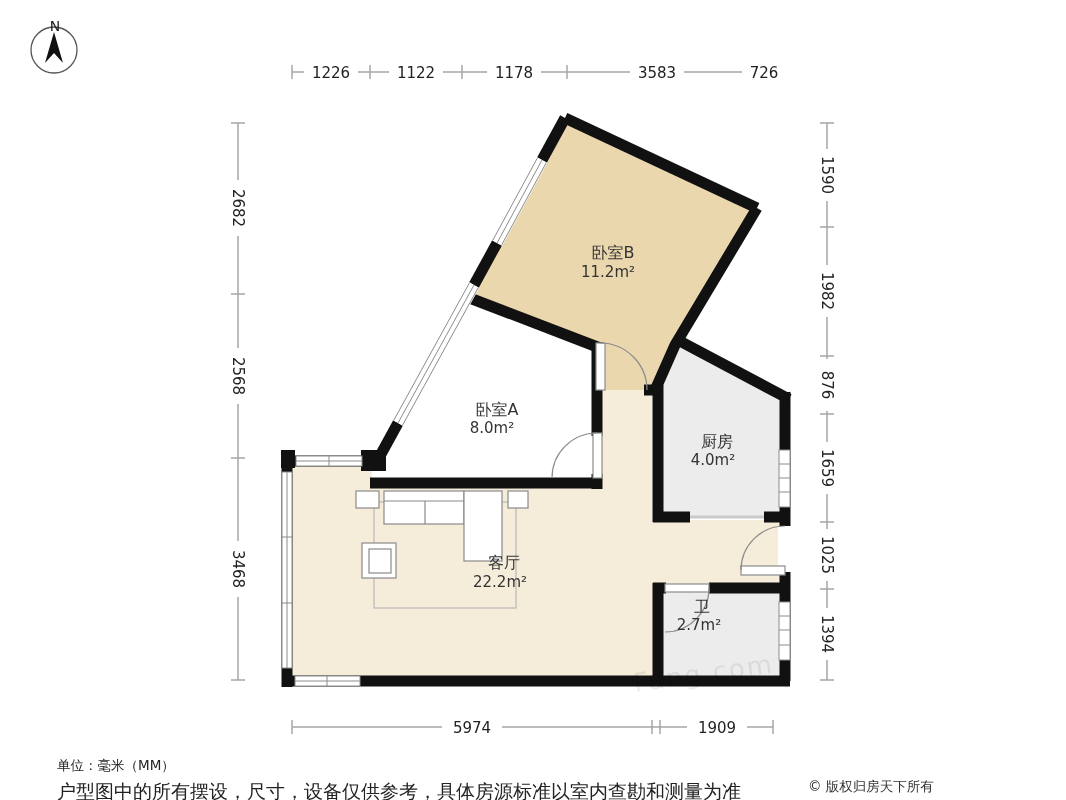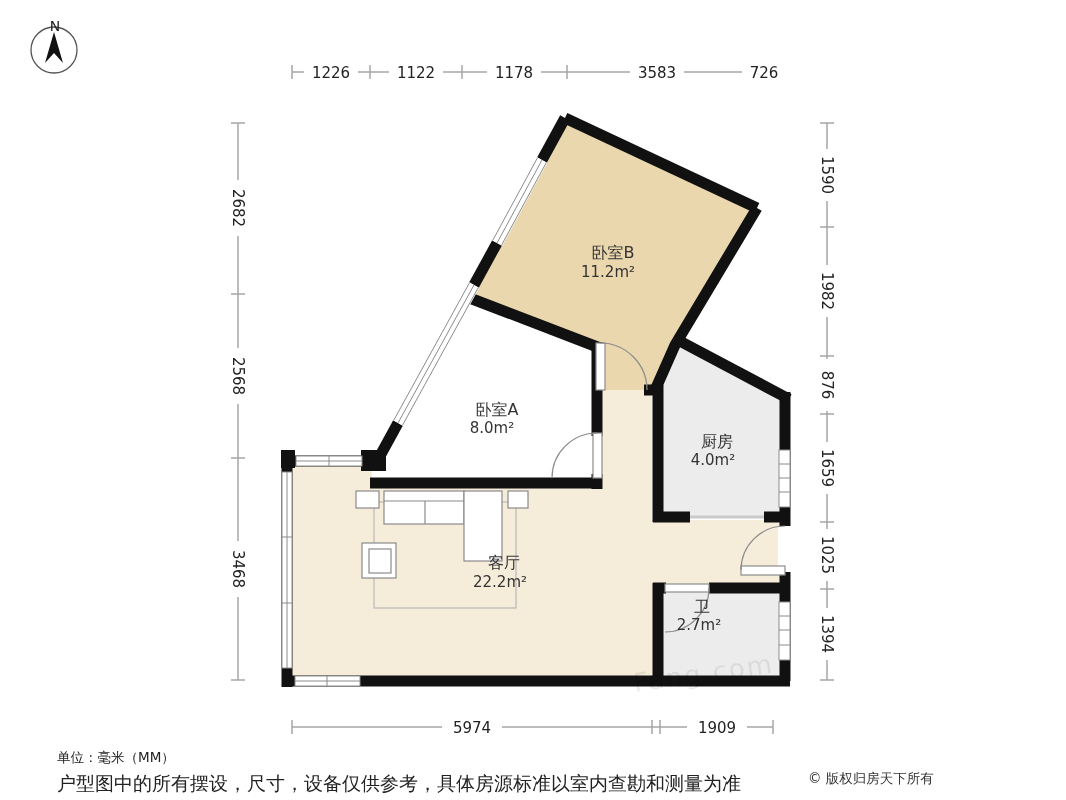--- a/index.html
+++ b/index.html
@@ -6,21 +6,21 @@
   html,body{margin:0;padding:0;background:#fff;}
   .stage{position:relative;width:1066px;height:800px;background:#ffffff;overflow:hidden;
          font-family:"DejaVu Sans","Liberation Sans",sans-serif;}
   .plan-svg{position:absolute;left:0;top:0;}
   text{font-family:"DejaVu Sans","Liberation Sans",sans-serif;}
   .dim-label{font-size:15px;fill:#222;}
   .room-name{font-size:16px;fill:#333;}
   .room-area{font-size:15px;fill:#333;}
   .compass-n{font-size:14px;fill:#222;}
   .watermark{font-size:26px;fill:#000;opacity:0.07;letter-spacing:2px;}
-  .footer-line{position:absolute;color:#222;white-space:nowrap;}
+  .footer-line{position:absolute;color:#222;white-space:nowrap;margin-top:8px;}
   .footer-unit{left:57px;top:749px;font-size:13.5px;}
   .footer-disclaimer{left:57px;top:771px;font-size:19px;}
   .footer-copyright{left:808px;top:770px;font-size:13.5px;color:#333;}
 </style>
 </head>
 <body>
 
 <div class="stage">
 
 <svg class="plan-svg" width="1066" height="800" viewBox="0 0 1066 800">

